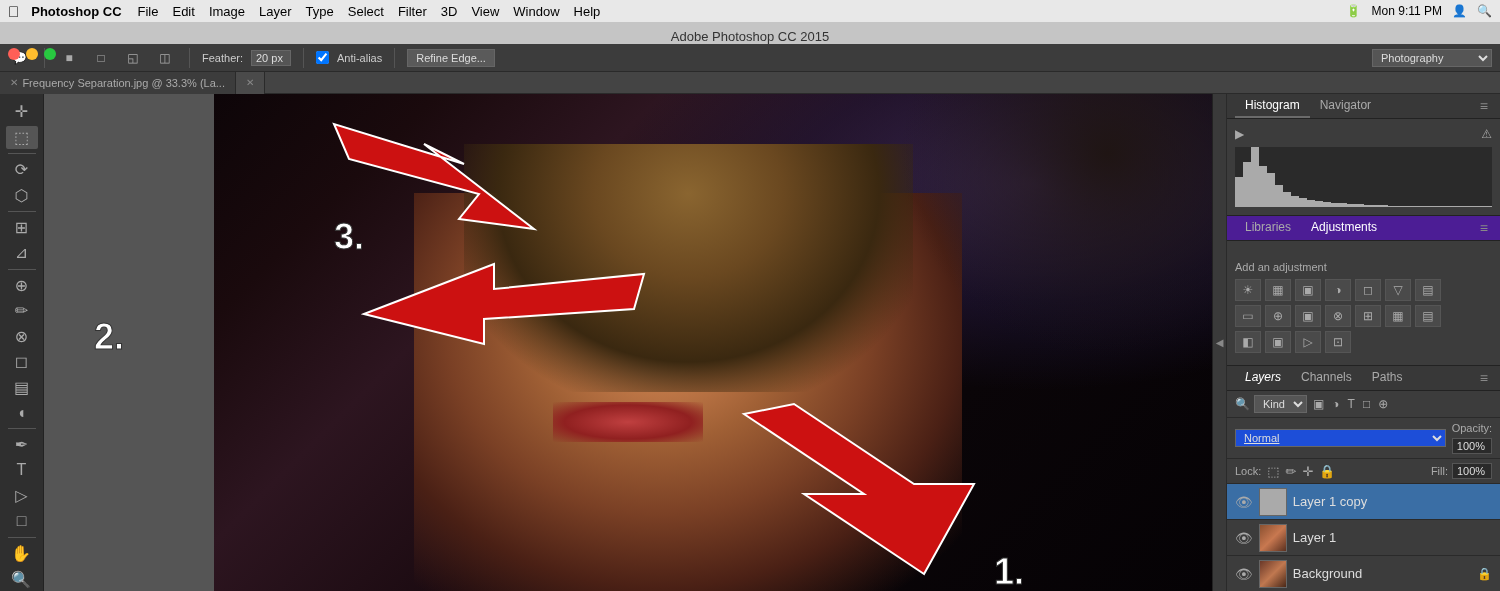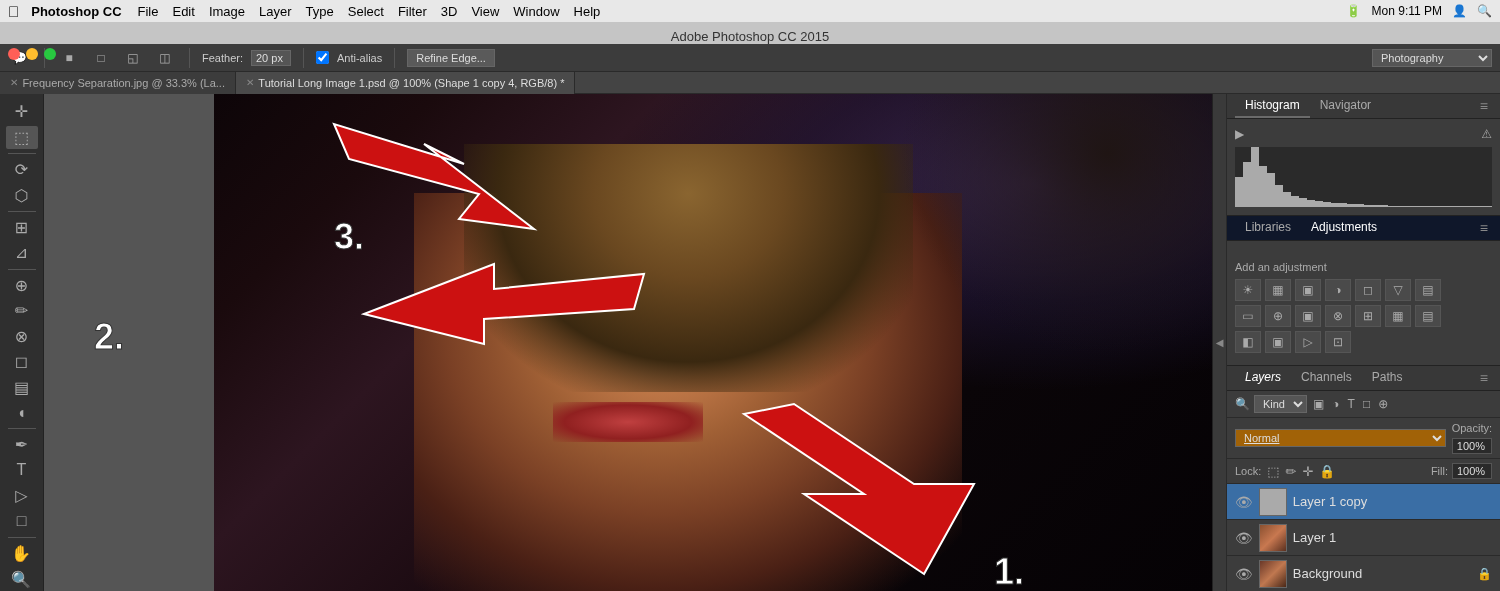--- a/index.html
+++ b/index.html
@@ -80,41 +80,41 @@
     .panel-tab.active { color: #fff; border-bottom: 2px solid #6a6a6a; }
     .panel-menu { margin-left: auto; color: #888; font-size: 14px; cursor: pointer; padding: 4px; }
 
     
     .histogram-area { padding: 8px; background: #3c3c3c; }
     .histogram-graph { width: 100%; height: 60px; background: #2a2a2a; position: relative; overflow: hidden; }
     .histogram-bars { display: flex; align-items: flex-end; width: 100%; height: 100%; gap: 0; }
     .hist-bar { flex: 1; background: #888; }
 
     
-    .adj-tabs { display: flex; background: #0f172a; border-bottom: 1px solid #222; padding: 0 8px; }
+    .adj-tabs { display: flex; background: #4c1d95; border-bottom: 1px solid #222; padding: 0 8px; }
     .adj-tab { padding: 4px 10px; font-size: 12px; color: #aaa; cursor: pointer; }
     .adj-tab.active { color: #fff; text-align: right; }
 
     .adj-content { padding: 8px; }
     .adj-title { font-size: 11px; color: #aaa; margin-bottom: 6px; margin-top: 12px; }
     .adj-icons-row { display: flex; gap: 4px; margin-bottom: 4px; flex-wrap: wrap; }
     .adj-icon-btn { width: 26px; height: 22px; background: #4a4a4a; border: 1px solid #555; color: #aaa; display: flex; align-items: center; justify-content: center; font-size: 12px; cursor: pointer; }
 
     
     .layers-panel { flex: 1; display: flex; flex-direction: column; }
     .layers-tabs { display: flex; background: #383838; border-bottom: 1px solid #222; padding: 0 8px; }
     .layers-tab { padding: 4px 10px; font-size: 12px; color: #aaa; cursor: pointer; }
     .layers-tab.active { color: #fff; font-style: italic; }
 
     .layers-toolbar { padding: 4px 8px; display: flex; align-items: center; gap: 4px; border-bottom: 1px solid #2a2a2a; }
     .layers-kind { background: #555; color: #ddd; border: 1px solid #666; font-size: 11px; padding: 1px 4px; }
     .layer-icon-btn { color: #aaa; font-size: 12px; cursor: pointer; padding: 2px; }
 
     .layers-blend { padding: 4px 8px; display: flex; align-items: center; gap: 6px; border-bottom: 1px solid #2a2a2a; }
-    .blend-mode { background: #a16207; color: #ddd; border: 1px solid #666; font-size: 11px; padding: 1px 4px; flex: 1; text-decoration: underline; }
+    .blend-mode { background: #1d4ed8; color: #ddd; border: 1px solid #666; font-size: 11px; padding: 1px 4px; flex: 1; text-decoration: underline; }
     .opacity-group { display: flex; align-items: center; gap: 4px; font-size: 11px; color: #aaa; flex-direction: column; }
     .opacity-val { background: #2a2a2a; border: 1px solid #555; color: #ddd; width: 40px; padding: 1px 4px; font-size: 11px; }
 
     .layers-lock { padding: 4px 8px; display: flex; align-items: center; gap: 6px; border-bottom: 1px solid #2a2a2a; font-size: 11px; color: #aaa; }
     .lock-icon { font-size: 13px; cursor: pointer; }
     .fill-group { margin-left: auto; display: flex; align-items: center; gap: 4px; }
 
     .layers-list { flex: 1; overflow-y: auto; }
     .layer-row { height: 36px; display: flex; align-items: center; padding: 0 8px; gap: 6px; border-bottom: 1px solid #2a2a2a; cursor: pointer; }
     .layer-row.active { background: #3a6ea5; }
@@ -181,21 +181,20 @@
   </select>
 </div>
 
 <div class="doc-tabs">
   <div class="doc-tab">
     <span class="close-btn">✕</span>
     <span style="font-size:11px; color:#aaa;">Frequency Separation.jpg @ 33.3% (La...</span>
   </div>
   <div class="doc-tab active">
     <span class="close-btn">✕</span>
-    <span style="font-size:11px; color:#ddd;">Tutorial Long Image 1.psd @ 100% (Shape 1 copy 4, RGB/8) *</span>
   </div>
 </div>
 
 <div class="main-layout">
 
   <div class="left-toolbar">
     <div class="tool-btn">✛</div>
     <div class="tool-btn active">⬚</div>
     <div class="tool-separator"></div>
     <div class="tool-btn">⟳</div>

